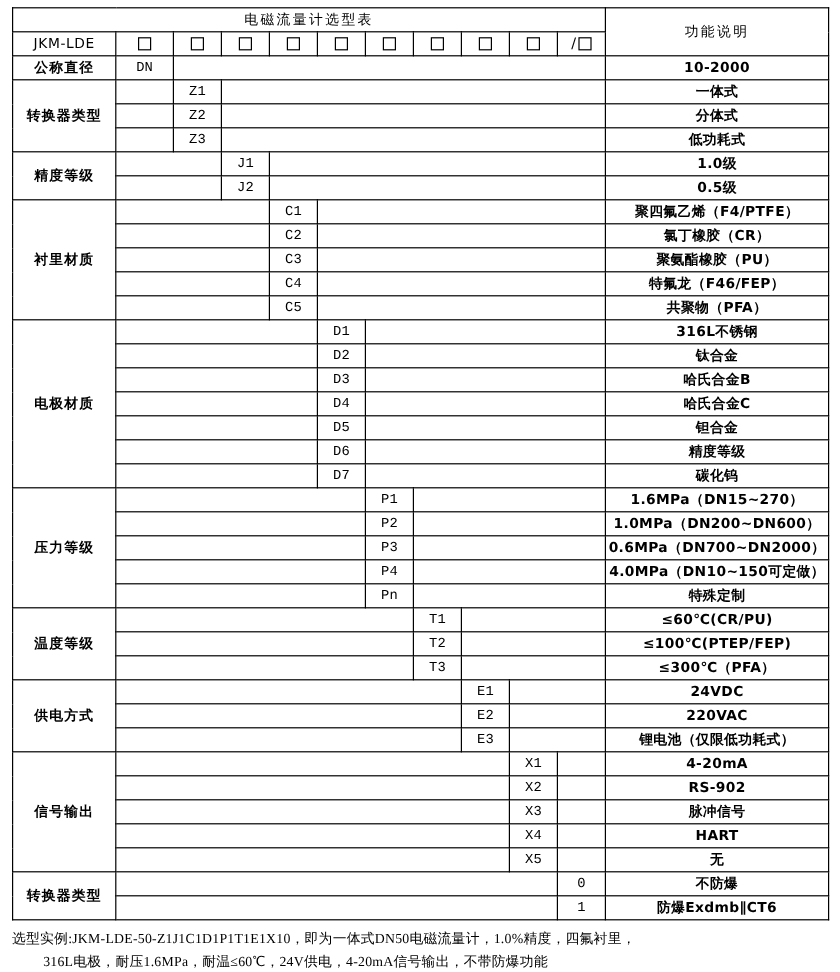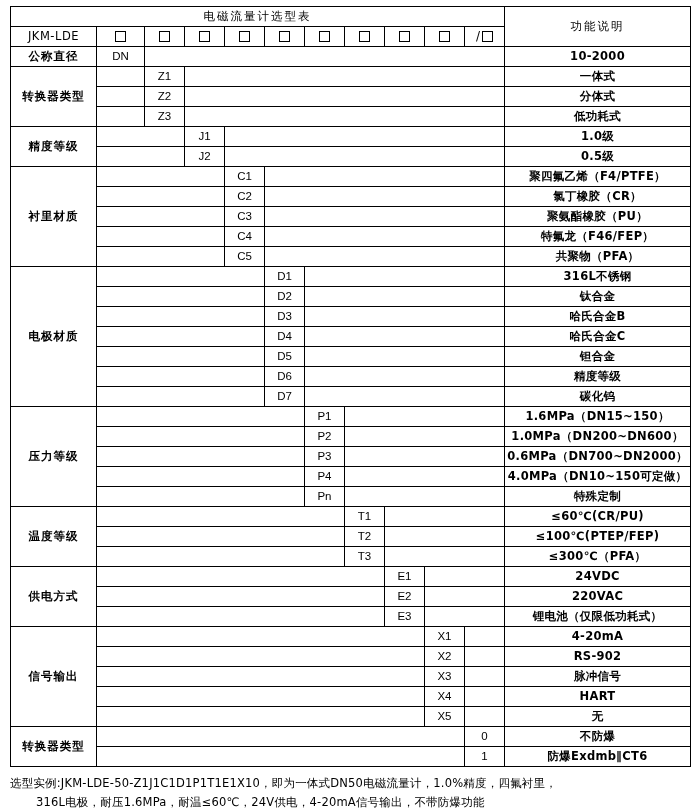--- a/index.html
+++ b/index.html
@@ -39,21 +39,21 @@
   td.cat {
     font-size: 13px;
     font-weight: bold;
     letter-spacing: 1px;
   }
   td.blank {
     border: 1px solid #000000;
   }
   td.code {
     font-size: 11.5px;
-    font-family: Liberation Sans, sans-serif;
+    font-family: Liberation Mono, monospace;
   }
   td.desc {
     font-size: 12px;
     letter-spacing: 0.3px;
     font-weight: bold;
   }
   td.hdr-title {
     font-size: 13.5px;
     letter-spacing: 2px;
     height: 23px;
@@ -86,20 +86,21 @@
     font-size: 12px;
   }
   .notes {
     margin-top: 7px;
     font-size: 11.5px;
     line-height: 1.65;
     letter-spacing: 0.2px;
   }
   .notes div {
     white-space: nowrap;
+    font-family: Liberation Serif, serif;
   }
   .note-indent {
     padding-left: 26px;
   }
 </style>
 </head>
 <body>
 
 <div class="sheet">
   <table class="sel">
@@ -292,21 +293,21 @@
       <td class="code">D7</td>
       <td class="blank" colspan="5"></td>
       <td class="desc">碳化钨</td>
     </tr>
 
     <tr>
       <td class="cat" rowspan="5">压力等级</td>
       <td class="blank" colspan="5"></td>
       <td class="code">P1</td>
       <td class="blank" colspan="4"></td>
-      <td class="desc">1.6MPa（DN15~150）</td>
+      <td class="desc">1.6MPa（DN15~270）</td>
     </tr>
     <tr>
       <td class="blank" colspan="5"></td>
       <td class="code">P2</td>
       <td class="blank" colspan="4"></td>
       <td class="desc">1.0MPa（DN200~DN600）</td>
     </tr>
     <tr>
       <td class="blank" colspan="5"></td>
       <td class="code">P3</td>

